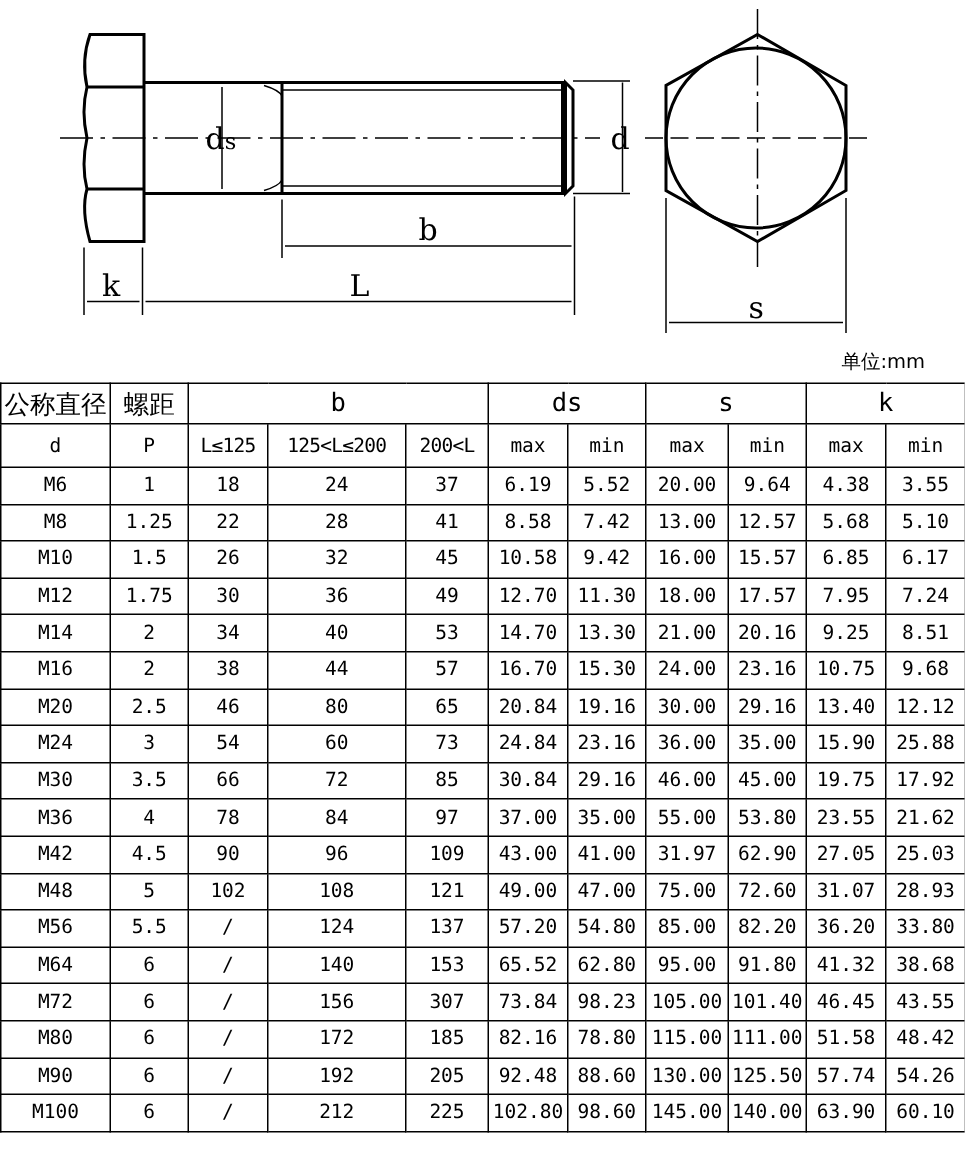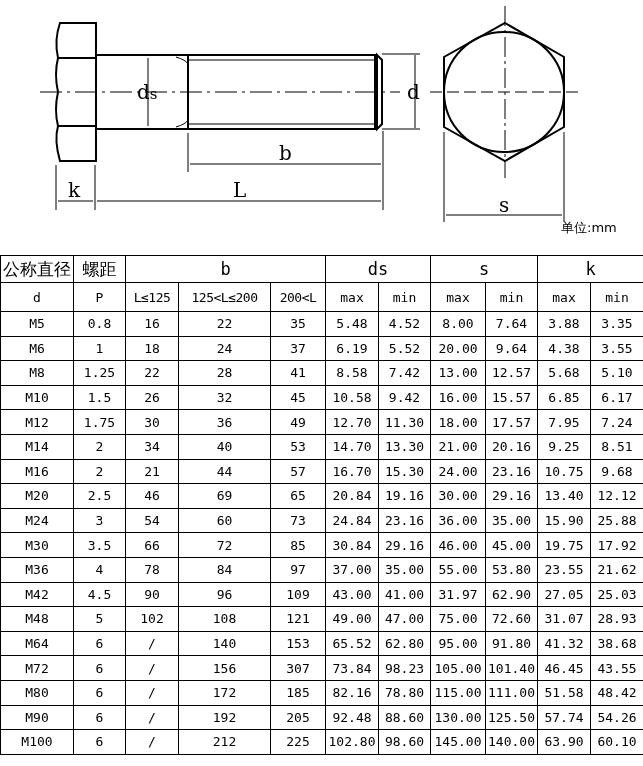--- a/index.html
+++ b/index.html
@@ -1,18 +1,18 @@
 <!DOCTYPE html>
 <html><head>
 <meta charset="utf-8">
 <style>
   html, body { margin:0; padding:0; background:#fff; }
   body { width:643px; height:766px; position:relative; overflow:hidden; font-family:"DejaVu Serif", serif; color:#000; }
   .drawing { position:absolute; left:0; top:0; width:643px; height:230px; }
-  .unit { position:absolute; left:561px; top:219px; font-size:13px; font-family:"DejaVu Sans", sans-serif; }
+  .unit { position:absolute; left:561px; top:232px; font-size:13px; font-family:"DejaVu Sans", sans-serif; }
   table.spec { position:absolute; left:0; top:255px; width:643px; border-collapse:collapse; table-layout:fixed; }
   table.spec td { border:1px solid #000; text-align:center; padding:0; font-family:"DejaVu Sans Mono", monospace; font-size:13px; white-space:nowrap; overflow:hidden; }
   table.spec tr.h1 td { height:26px; font-size:17px; }
   table.spec tr.h2 td { height:28px; }
   table.spec tr.data td { height:23.6px; }
   .hcn { font-family:"DejaVu Sans", sans-serif; font-size:15px; }
   .big { font-family:"DejaVu Serif", serif; font-size:18px; }
   .sub { font-size:12px; letter-spacing:-0.5px; }
 </style>
 </head>
@@ -110,33 +110,20 @@
     <td>max</td>
     <td>min</td>
     <td>max</td>
     <td>min</td>
     <td>max</td>
     <td>min</td>
   </tr>
   </tbody>
     <tbody id="rows">
       <tr class="data">
-        <td>M5</td>
-        <td>0.8</td>
-        <td>16</td>
-        <td>22</td>
-        <td>35</td>
-        <td>5.48</td>
-        <td>4.52</td>
-        <td>8.00</td>
-        <td>7.64</td>
-        <td>3.88</td>
-        <td>3.35</td>
-      </tr>
-      <tr class="data">
         <td>M6</td>
         <td>1</td>
         <td>18</td>
         <td>24</td>
         <td>37</td>
         <td>6.19</td>
         <td>5.52</td>
         <td>20.00</td>
         <td>9.64</td>
         <td>4.38</td>
@@ -190,35 +177,35 @@
         <td>14.70</td>
         <td>13.30</td>
         <td>21.00</td>
         <td>20.16</td>
         <td>9.25</td>
         <td>8.51</td>
       </tr>
       <tr class="data">
         <td>M16</td>
         <td>2</td>
-        <td>21</td>
+        <td>38</td>
         <td>44</td>
         <td>57</td>
         <td>16.70</td>
         <td>15.30</td>
         <td>24.00</td>
         <td>23.16</td>
         <td>10.75</td>
         <td>9.68</td>
       </tr>
       <tr class="data">
         <td>M20</td>
         <td>2.5</td>
         <td>46</td>
-        <td>69</td>
+        <td>80</td>
         <td>65</td>
         <td>20.84</td>
         <td>19.16</td>
         <td>30.00</td>
         <td>29.16</td>
         <td>13.40</td>
         <td>12.12</td>
       </tr>
       <tr class="data">
         <td>M24</td>
@@ -279,20 +266,33 @@
         <td>108</td>
         <td>121</td>
         <td>49.00</td>
         <td>47.00</td>
         <td>75.00</td>
         <td>72.60</td>
         <td>31.07</td>
         <td>28.93</td>
       </tr>
       <tr class="data">
+        <td>M56</td>
+        <td>5.5</td>
+        <td>/</td>
+        <td>124</td>
+        <td>137</td>
+        <td>57.20</td>
+        <td>54.80</td>
+        <td>85.00</td>
+        <td>82.20</td>
+        <td>36.20</td>
+        <td>33.80</td>
+      </tr>
+      <tr class="data">
         <td>M64</td>
         <td>6</td>
         <td>/</td>
         <td>140</td>
         <td>153</td>
         <td>65.52</td>
         <td>62.80</td>
         <td>95.00</td>
         <td>91.80</td>
         <td>41.32</td>

